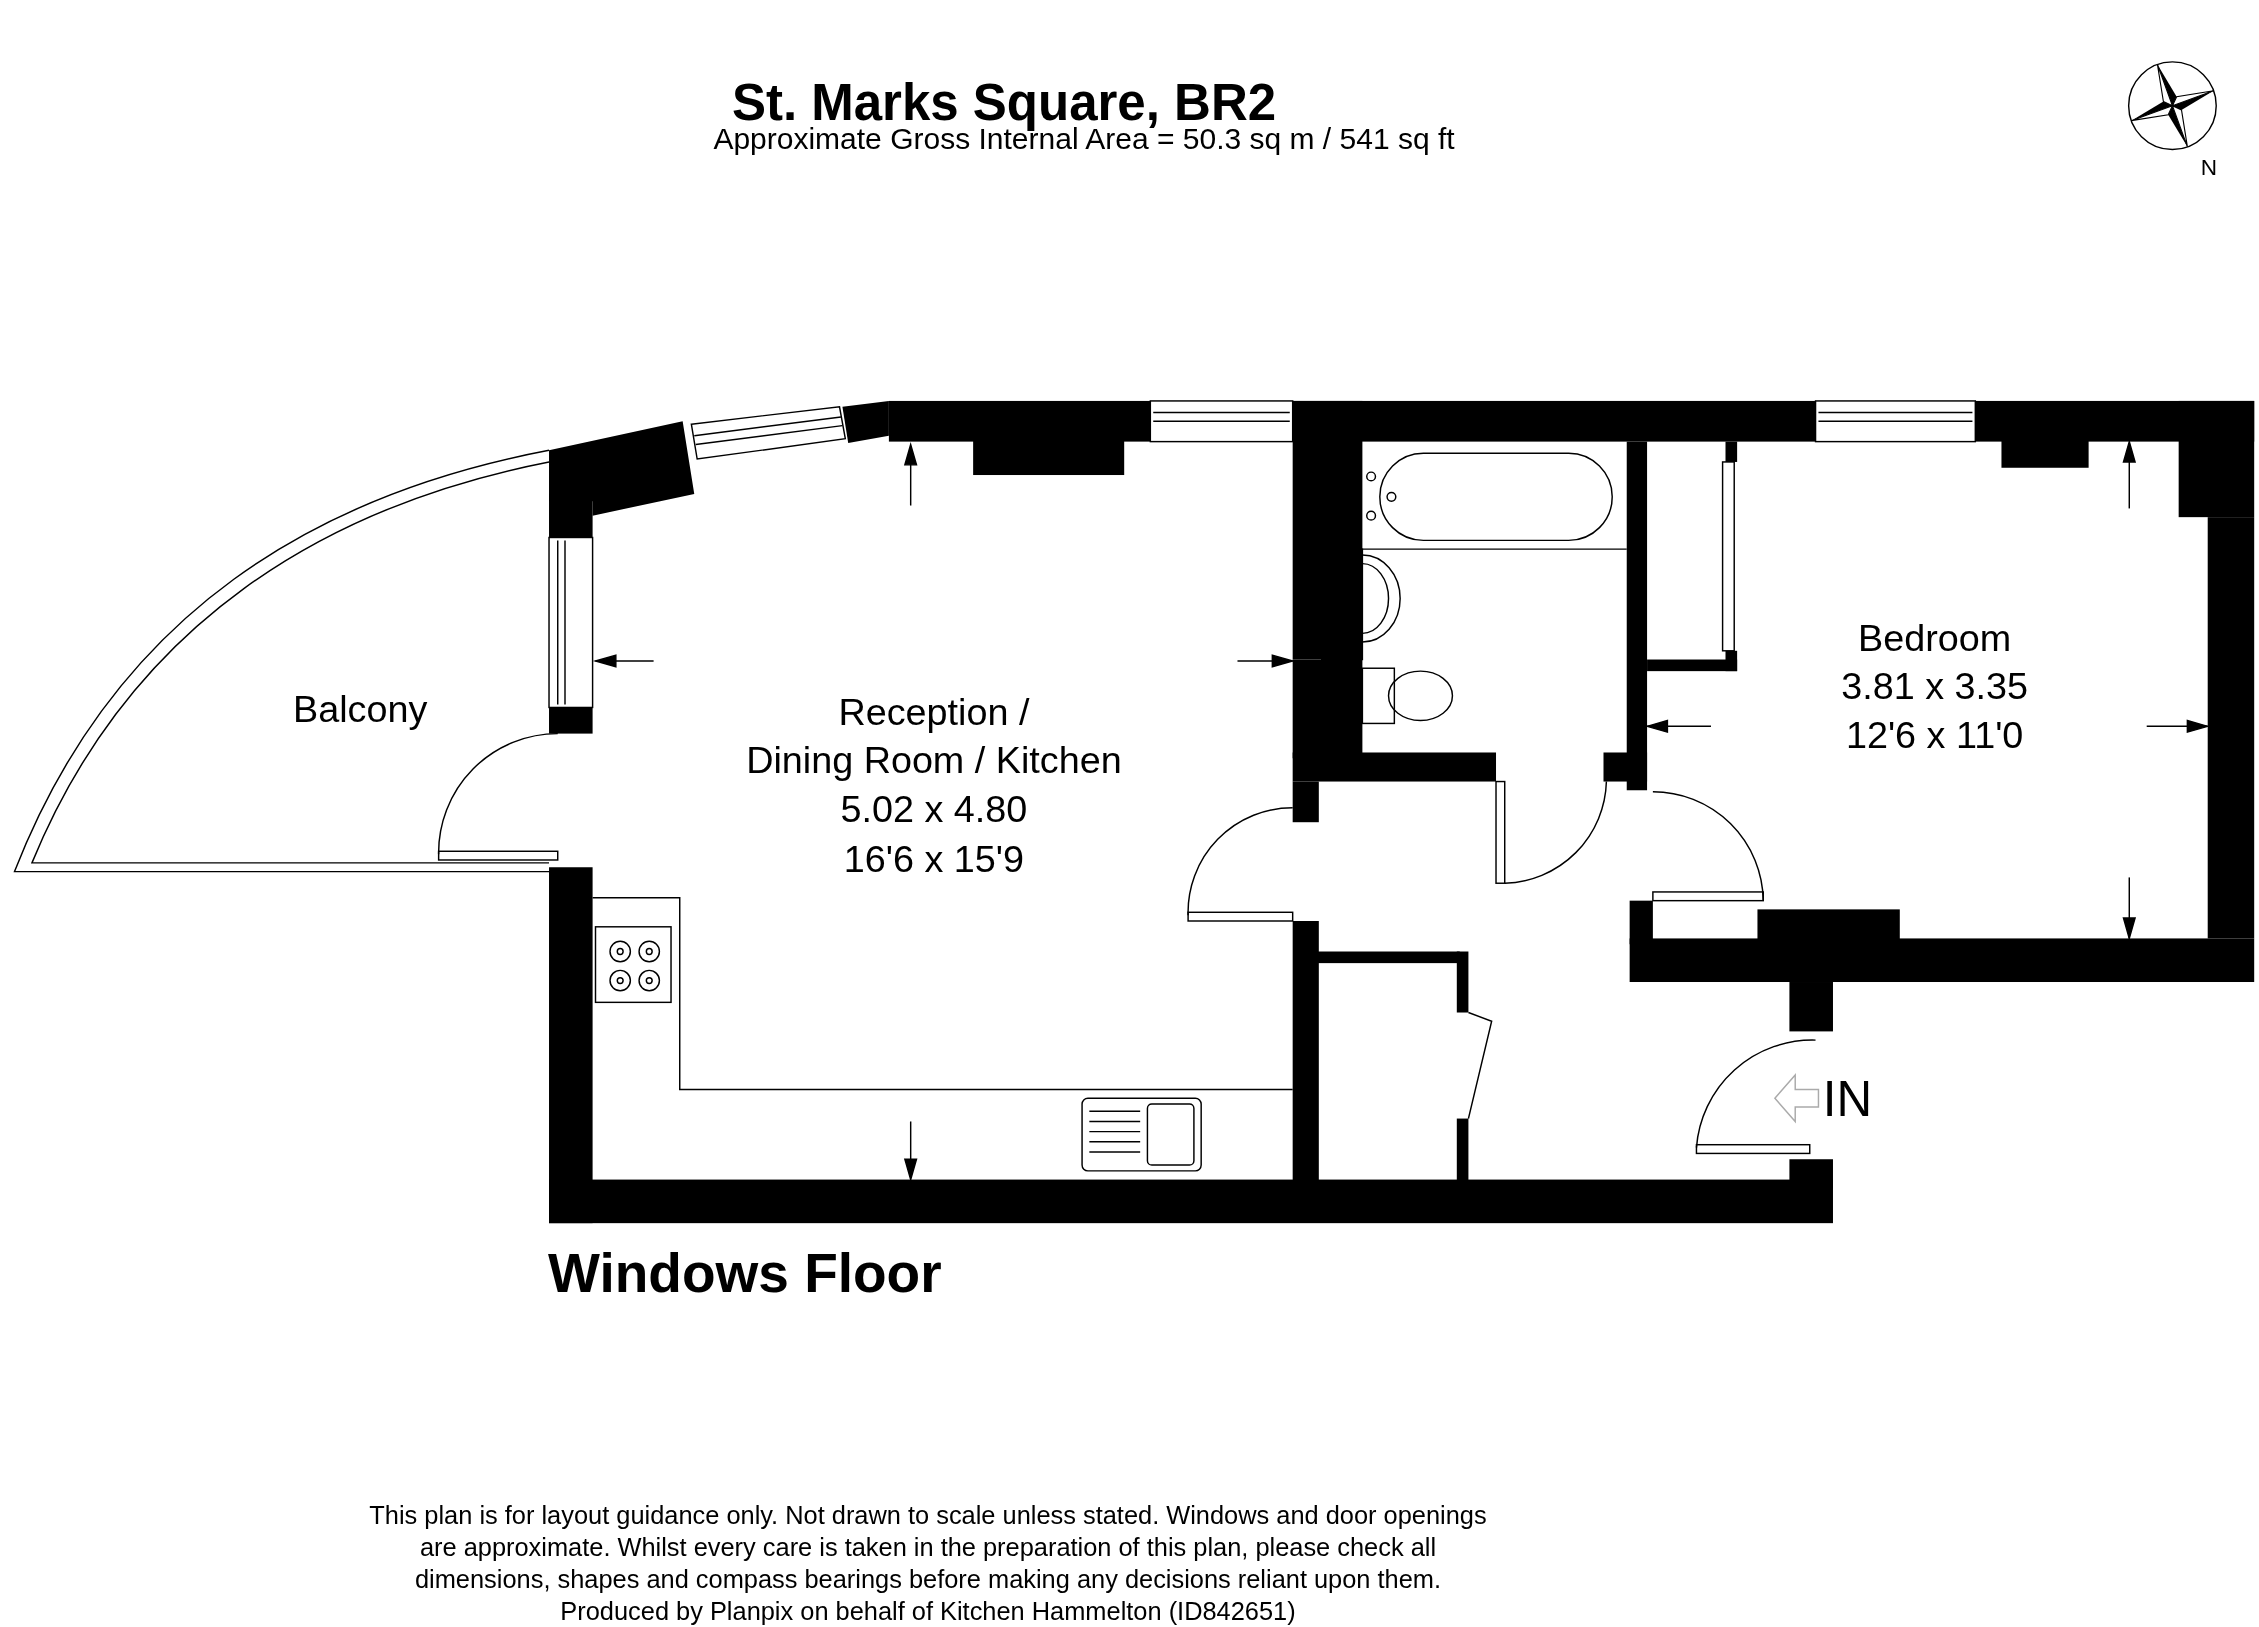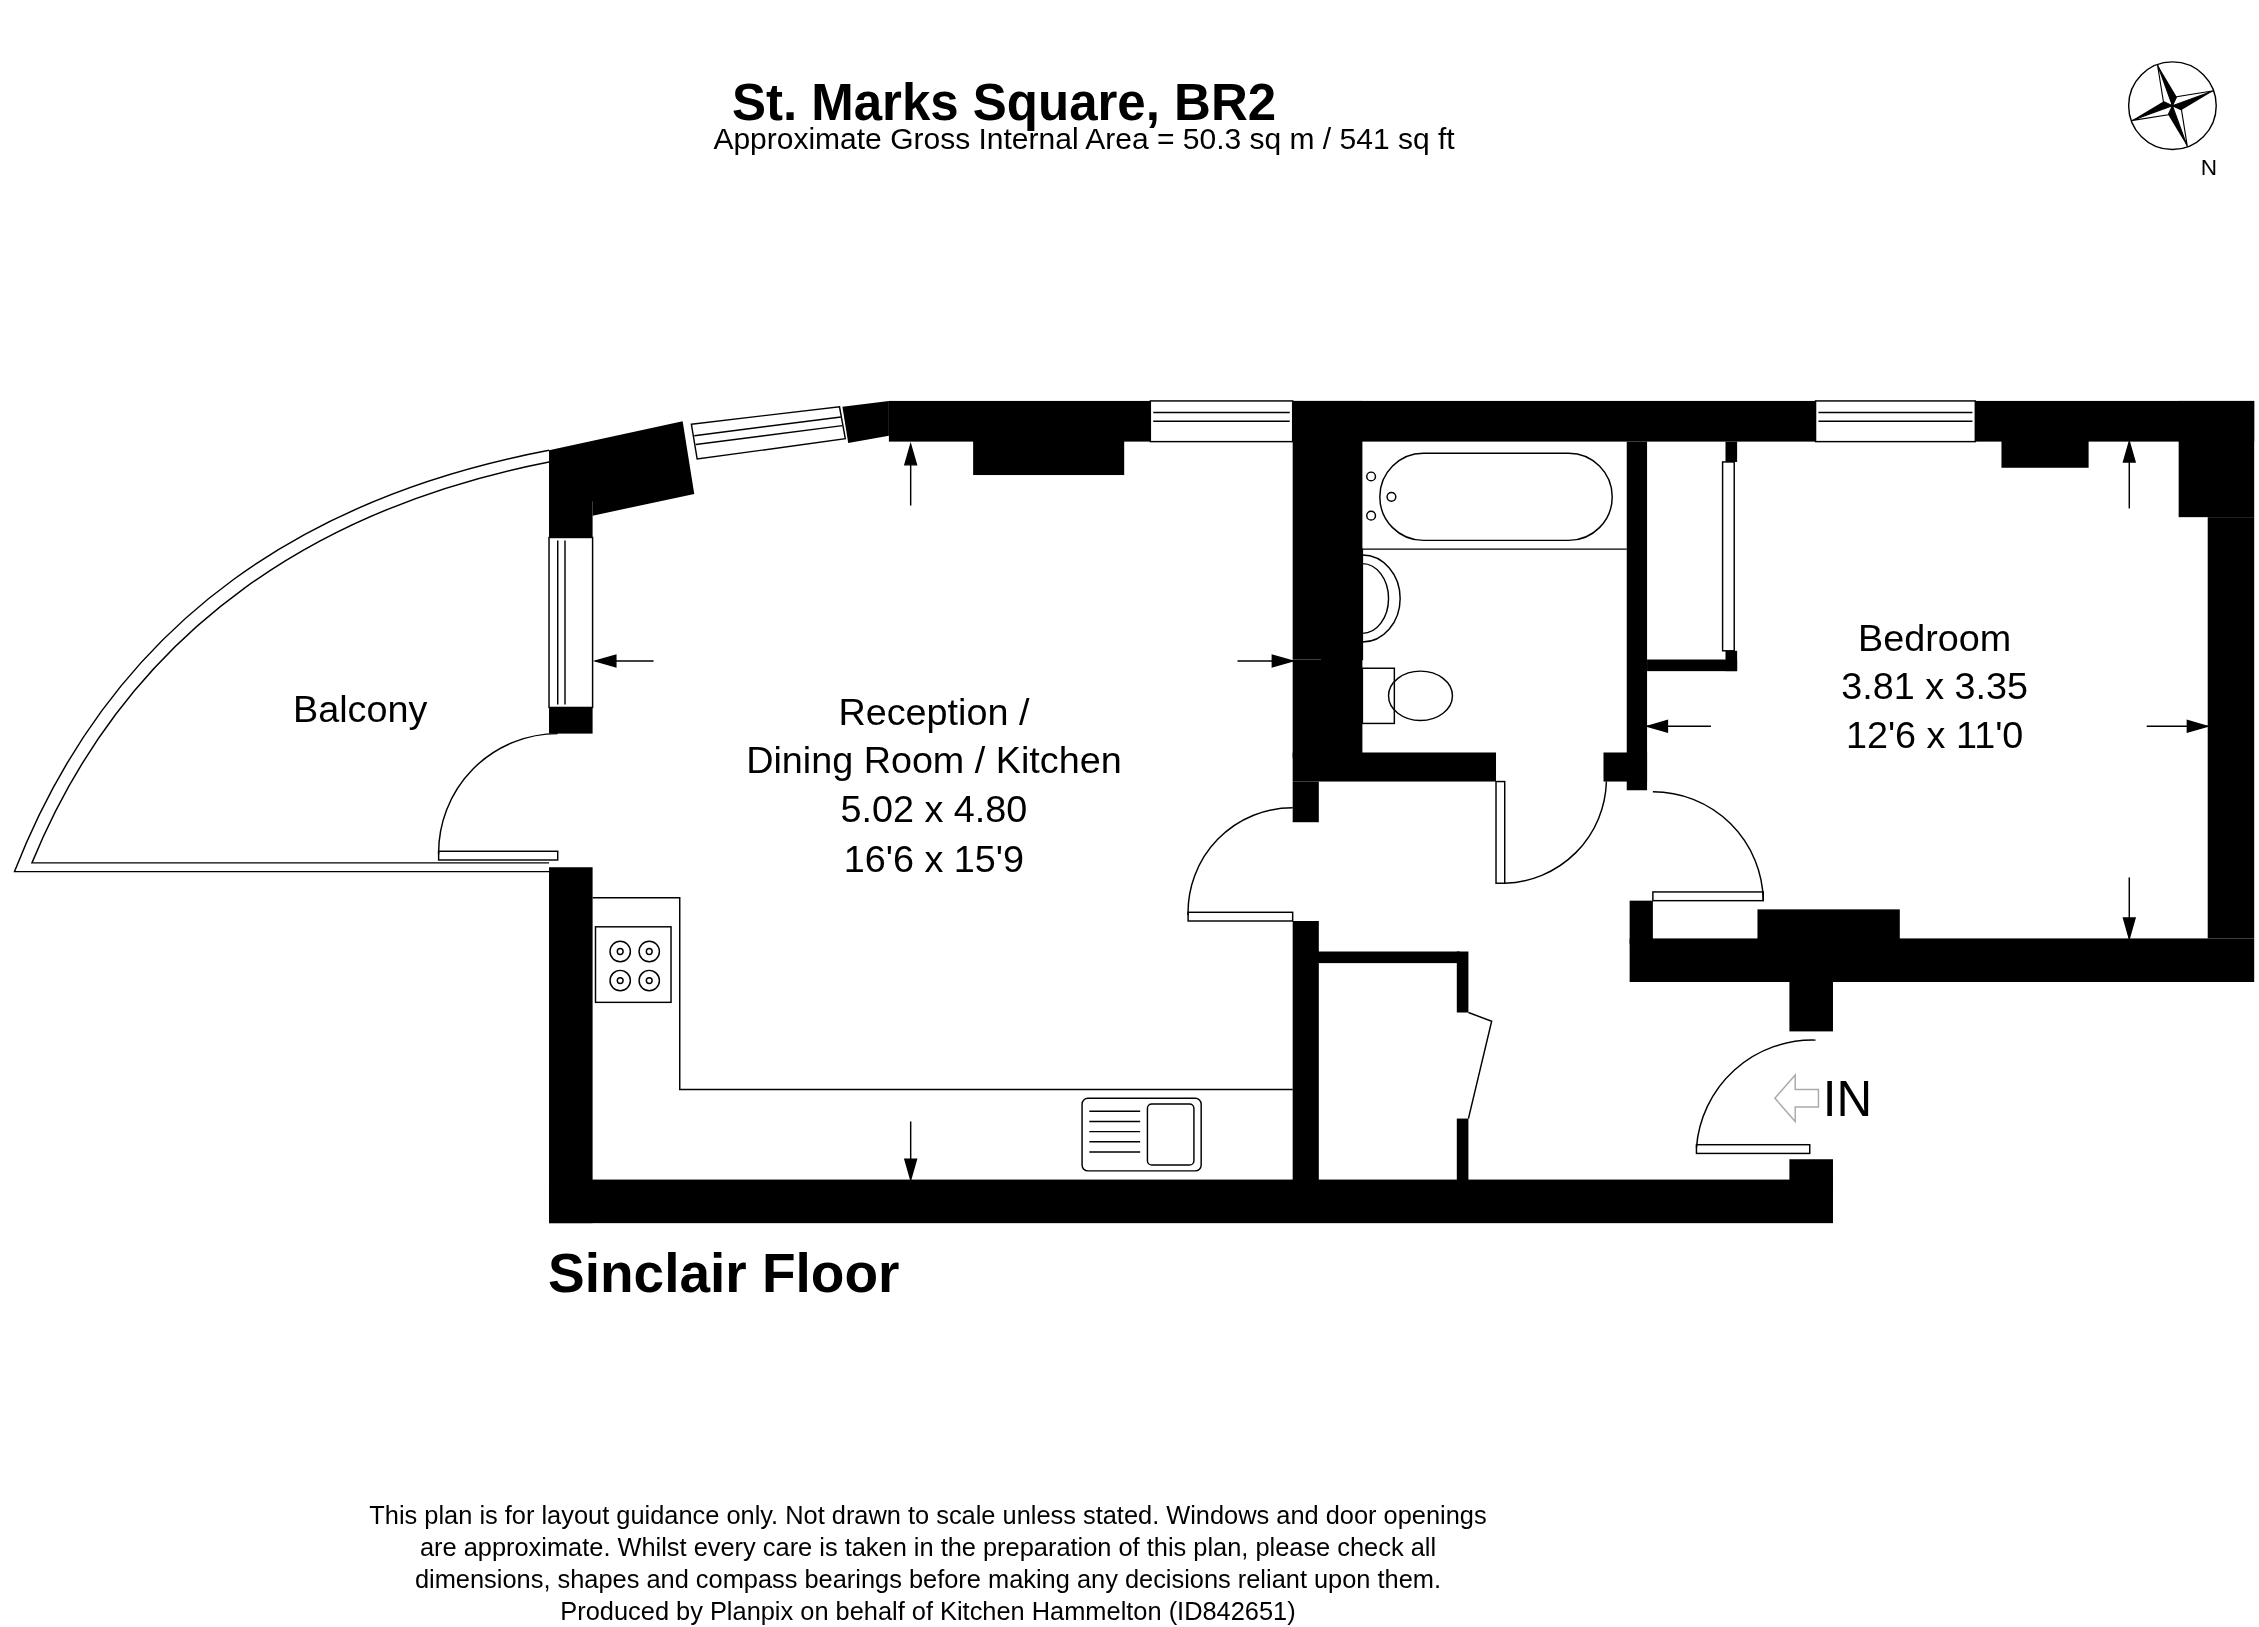--- a/index.html
+++ b/index.html
@@ -174,21 +174,21 @@
   <text class="room-label" x="643" y="499">Reception /</text>
   <text class="room-label" x="643" y="532">Dining Room / Kitchen</text>
   <text class="room-label" x="643" y="566">5.02 x 4.80</text>
   <text class="room-label" x="643" y="600">16'6 x 15'9</text>
 
   <text class="room-label" x="1332" y="448">Bedroom</text>
   <text class="room-label" x="1332" y="481">3.81 x 3.35</text>
   <text class="room-label" x="1332" y="515">12'6 x 11'0</text>
 </svg>
 
-<div class="floor-label">Sinclair Floor</div>
+<div class="floor-label">Windows Floor</div>
 
 <div class="disclaimer">
   <div>This plan is for layout guidance only. Not drawn to scale unless stated. Windows and door openings</div>
   <div>are approximate. Whilst every care is taken in the preparation of this plan, please check all</div>
   <div>dimensions, shapes and compass bearings before making any decisions reliant upon them.</div>
   <div>Produced by Planpix on behalf of Kitchen Hammelton (ID842651)</div>
 </div>
 
 
 </body></html>

